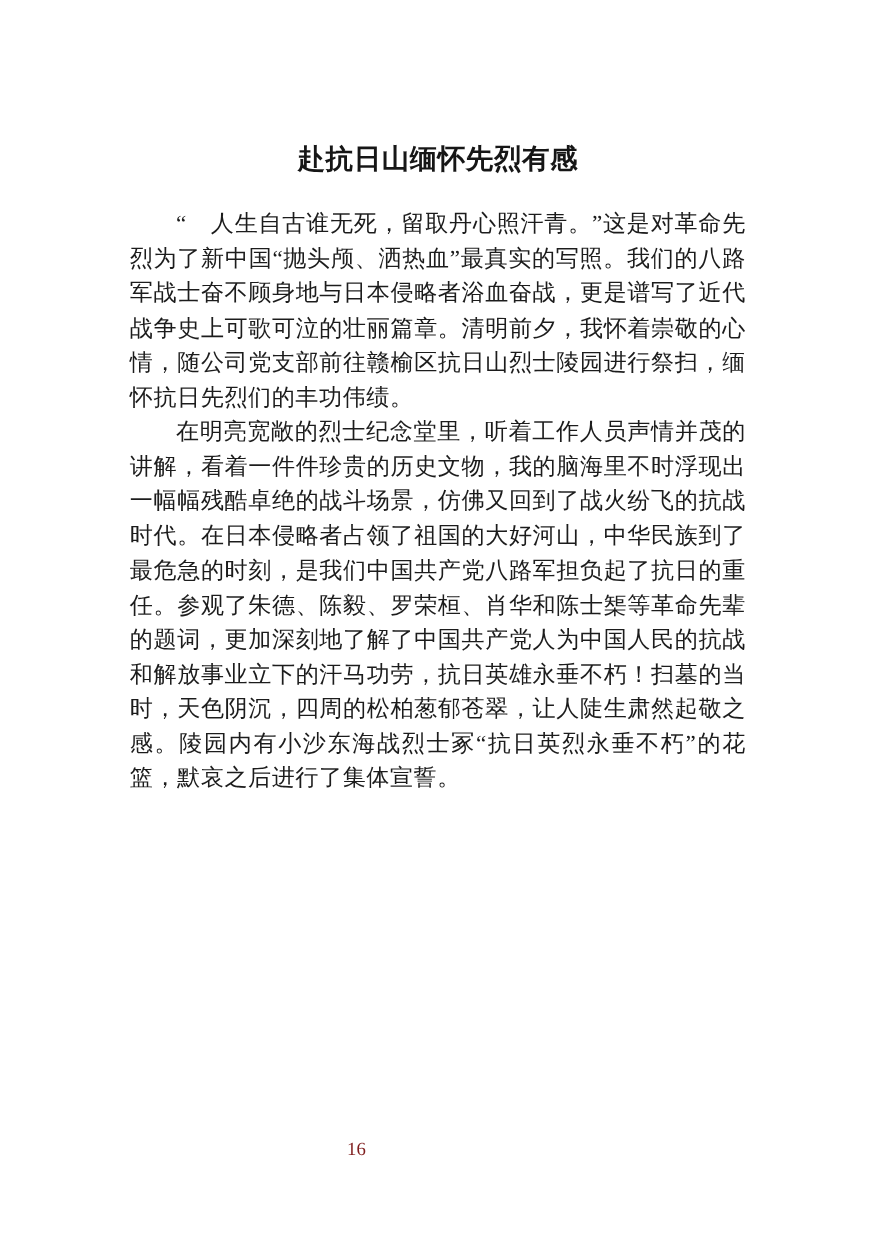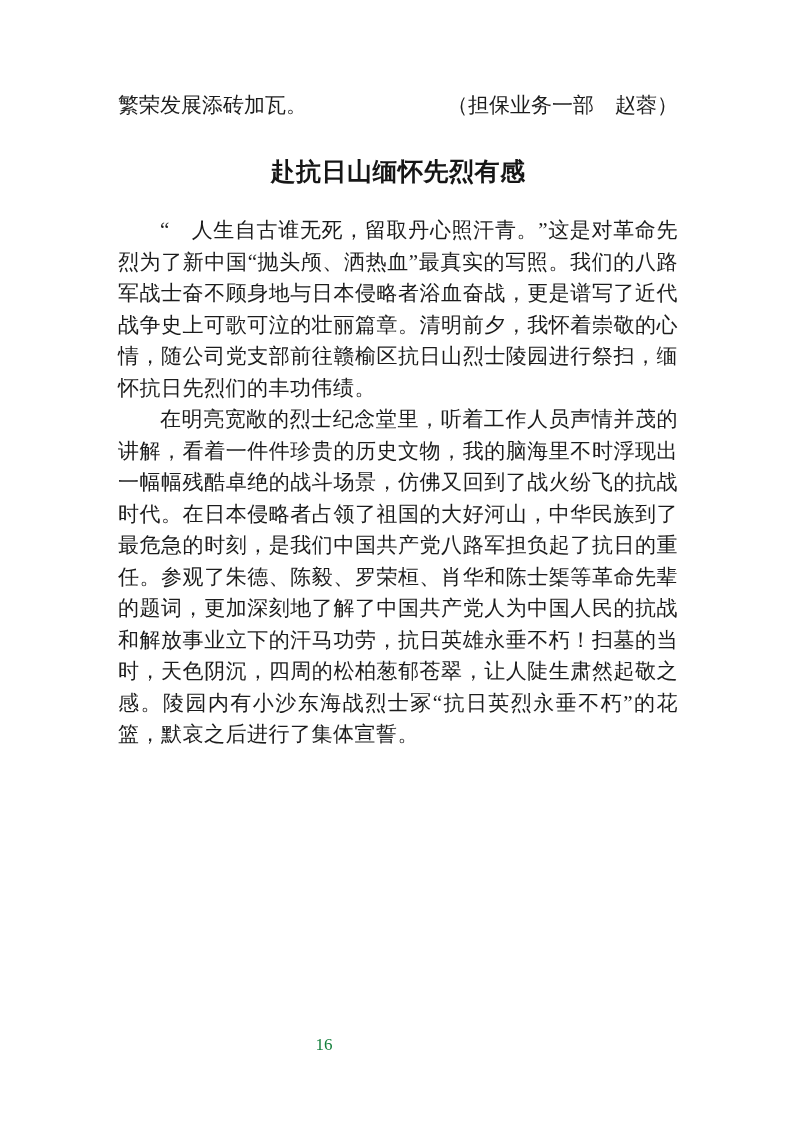--- a/index.html
+++ b/index.html
@@ -26,21 +26,21 @@
     display: flex;
     justify-content: space-between;
     align-items: baseline;
     font-size: 21px;
     line-height: 27px;
     white-space: nowrap;
   }
   .title {
     margin: 36px 0 0 0;
     text-align: center;
-    font-family: Liberation Serif, serif;
+    font-family: Liberation Sans, sans-serif;
     font-weight: bold;
     font-size: 25px;
     line-height: 34px;
     letter-spacing: 0.5px;
     color: #161616;
   }
   .body-text {
     margin-top: 26px;
     font-size: 21px;
     line-height: 31.5px;
@@ -54,34 +54,30 @@
     text-indent: 2em;
   }
   .page-number {
     position: absolute;
     left: 0;
     width: 648px;
     top: 1034px;
     text-align: center;
     font-size: 17px;
     line-height: 22px;
-    color: #15803d;
+    color: #7f1d1d;
   }
 </style>
 </head>
 <body>
 
 <div class="page">
 
   <div class="content">
 
-    <div class="header-row">
-      <span>繁荣发展添砖加瓦。</span>
-      <span>（担保业务一部　赵蓉）</span>
-    </div>
 
     <h1 class="title">赴抗日山缅怀先烈有感</h1>
 
     <div class="body-text">
       <p>“　人生自古谁无死，留取丹心照汗青。”这是对革命先烈为了新中国“抛头颅、洒热血”最真实的写照。我们的八路军战士奋不顾身地与日本侵略者浴血奋战，更是谱写了近代战争史上可歌可泣的壮丽篇章。清明前夕，我怀着崇敬的心情，随公司党支部前往赣榆区抗日山烈士陵园进行祭扫，缅怀抗日先烈们的丰功伟绩。</p>
       <p>在明亮宽敞的烈士纪念堂里，听着工作人员声情并茂的讲解，看着一件件珍贵的历史文物，我的脑海里不时浮现出一幅幅残酷卓绝的战斗场景，仿佛又回到了战火纷飞的抗战时代。在日本侵略者占领了祖国的大好河山，中华民族到了最危急的时刻，是我们中国共产党八路军担负起了抗日的重任。参观了朱德、陈毅、罗荣桓、肖华和陈士榘等革命先辈的题词，更加深刻地了解了中国共产党人为中国人民的抗战和解放事业立下的汗马功劳，抗日英雄永垂不朽！扫墓的当时，天色阴沉，四周的松柏葱郁苍翠，让人陡生肃然起敬之感。陵园内有小沙东海战烈士冢“抗日英烈永垂不朽”的花篮，默哀之后进行了集体宣誓。</p>
     </div>
 
   </div>
 

